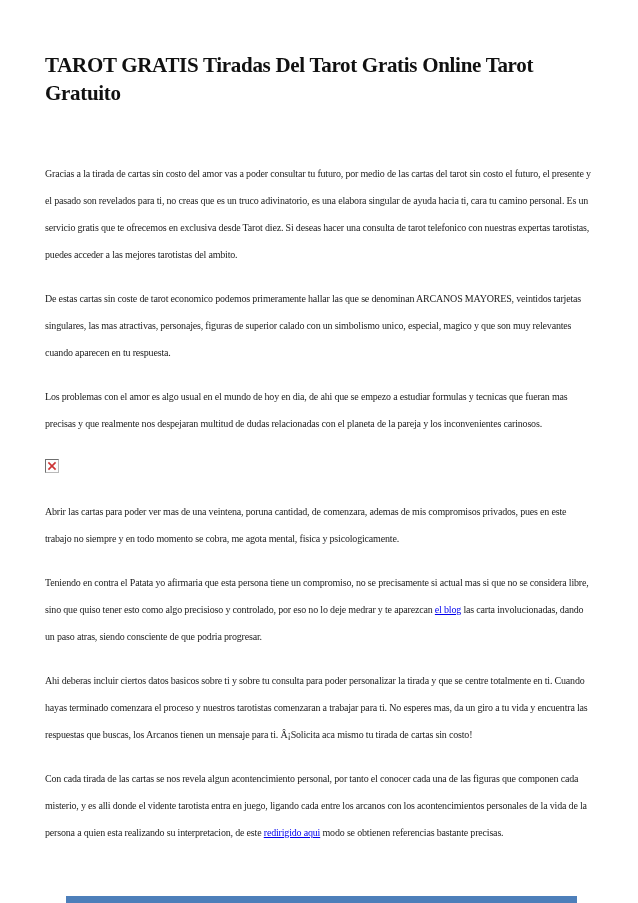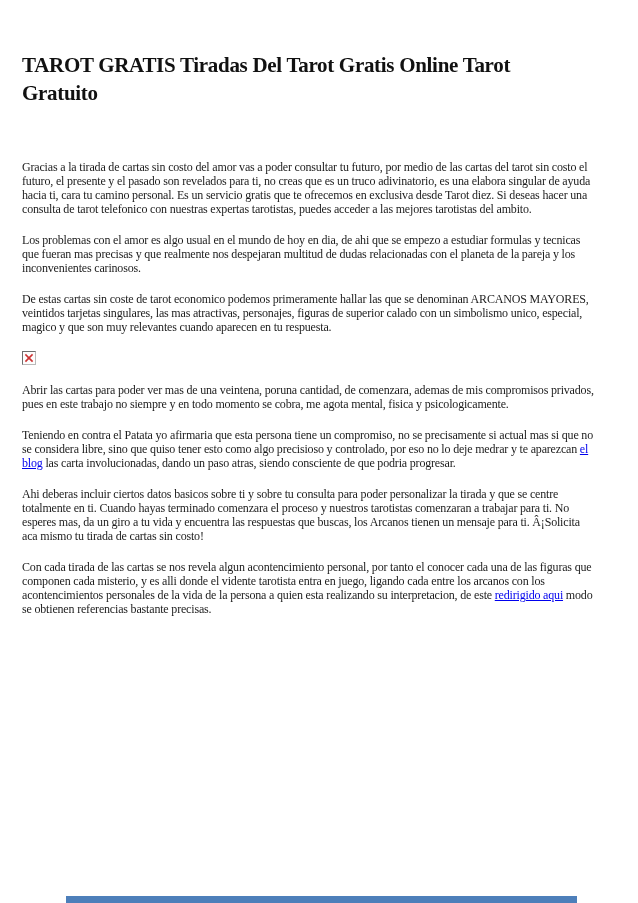--- a/index.html
+++ b/index.html
@@ -5,36 +5,36 @@
   html, body { margin: 0; padding: 0; }
   body {
     width: 638px;
     height: 903px;
     background: #ffffff;
     position: relative;
     overflow: hidden;
     font-family: "Liberation Serif", serif;
     color: #1c1c1c;
   }
-  .page { padding: 51px 43px 0 22px; }
+  .page { padding: 51px 43px 0 45px; }
 
   h1.title {
     font-family: "Liberation Serif", serif;
     font-size: 21px;
     line-height: 28px;
     font-weight: 700;
     color: #111111;
     letter-spacing: -0.3px;
     margin: 0 0 53px 0;
     max-width: 540px;
   }
 
   .article-body p {
-    font-size: 12px;
-    line-height: 14px;
+    font-size: 10px;
+    line-height: 27px;
     letter-spacing: -0.18px;
     margin: 0 0 17px 0;
     color: #1c1c1c;
   }
   .article-body a {
     color: var(--link-color, #0000ee);
     cursor: pointer;
   }
 
   .img-block { margin: 4px 0 45px 0; }
@@ -64,22 +64,22 @@
     background: var(--bar-color, #4d7fba);
   }
 </style>
 </head>
 <body style="--link-color: #0000ee; --bar-color: #4d7fba; --x-color: #cc3333;">
 
 <div class="page">
   <h1 class="title">TAROT GRATIS Tiradas Del Tarot Gratis Online Tarot Gratuito</h1>
   <div class="article-body" id="article-body">
       <p>Gracias a la tirada de cartas sin costo del amor vas a poder consultar tu futuro, por medio de las cartas del tarot sin costo el futuro, el presente y el pasado son revelados para ti, no creas que es un truco adivinatorio, es una elabora singular de ayuda hacia ti, cara tu camino personal. Es un servicio gratis que te ofrecemos en exclusiva desde Tarot diez. Si deseas hacer una consulta de tarot telefonico con nuestras expertas tarotistas, puedes acceder a las mejores tarotistas del ambito.</p>
+      <p>De estas cartas sin coste de tarot economico podemos primeramente hallar las que se denominan ARCANOS MAYORES, veintidos tarjetas singulares, las mas atractivas, personajes, figuras de superior calado con un simbolismo unico, especial, magico y que son muy relevantes cuando aparecen en tu respuesta.</p>
       <p>Los problemas con el amor es algo usual en el mundo de hoy en dia, de ahi que se empezo a estudiar formulas y tecnicas que fueran mas precisas y que realmente nos despejaran multitud de dudas relacionadas con el planeta de la pareja y los inconvenientes carinosos.</p>
-      <p>De estas cartas sin coste de tarot economico podemos primeramente hallar las que se denominan ARCANOS MAYORES, veintidos tarjetas singulares, las mas atractivas, personajes, figuras de superior calado con un simbolismo unico, especial, magico y que son muy relevantes cuando aparecen en tu respuesta.</p>
       <p class="img-block"><span class="broken-img"><svg width="10" height="10" viewBox="0 0 10 10">
             <line x1="2" y1="2" x2="8" y2="8"></line>
             <line x1="8" y1="2" x2="2" y2="8"></line>
           </svg></span></p>
       <p>Abrir las cartas para poder ver mas de una veintena, poruna cantidad, de comenzara, ademas de mis compromisos privados, pues en este trabajo no siempre y en todo momento se cobra, me agota mental, fisica y psicologicamente.</p>
       <p>Teniendo en contra el Patata yo afirmaria que esta persona tiene un compromiso, no se precisamente si actual mas si que no se considera libre, sino que quiso tener esto como algo precisioso y controlado, por eso no lo deje medrar y te aparezcan <a href="#">el blog</a> las carta involucionadas, dando un paso atras, siendo consciente de que podria progresar.</p>
       <p>Ahi deberas incluir ciertos datos basicos sobre ti y sobre tu consulta para poder personalizar la tirada y que se centre totalmente en ti. Cuando hayas terminado comenzara el proceso y nuestros tarotistas comenzaran a trabajar para ti. No esperes mas, da un giro a tu vida y encuentra las respuestas que buscas, los Arcanos tienen un mensaje para ti. Â¡Solicita aca mismo tu tirada de cartas sin costo!</p>
       <p>Con cada tirada de las cartas se nos revela algun acontencimiento personal, por tanto el conocer cada una de las figuras que componen cada misterio, y es alli donde el vidente tarotista entra en juego, ligando cada entre los arcanos con los acontencimientos personales de la vida de la persona a quien esta realizando su interpretacion, de este <a href="#">redirigido aqui</a> modo se obtienen referencias bastante precisas.</p>
     </div>
 </div>

